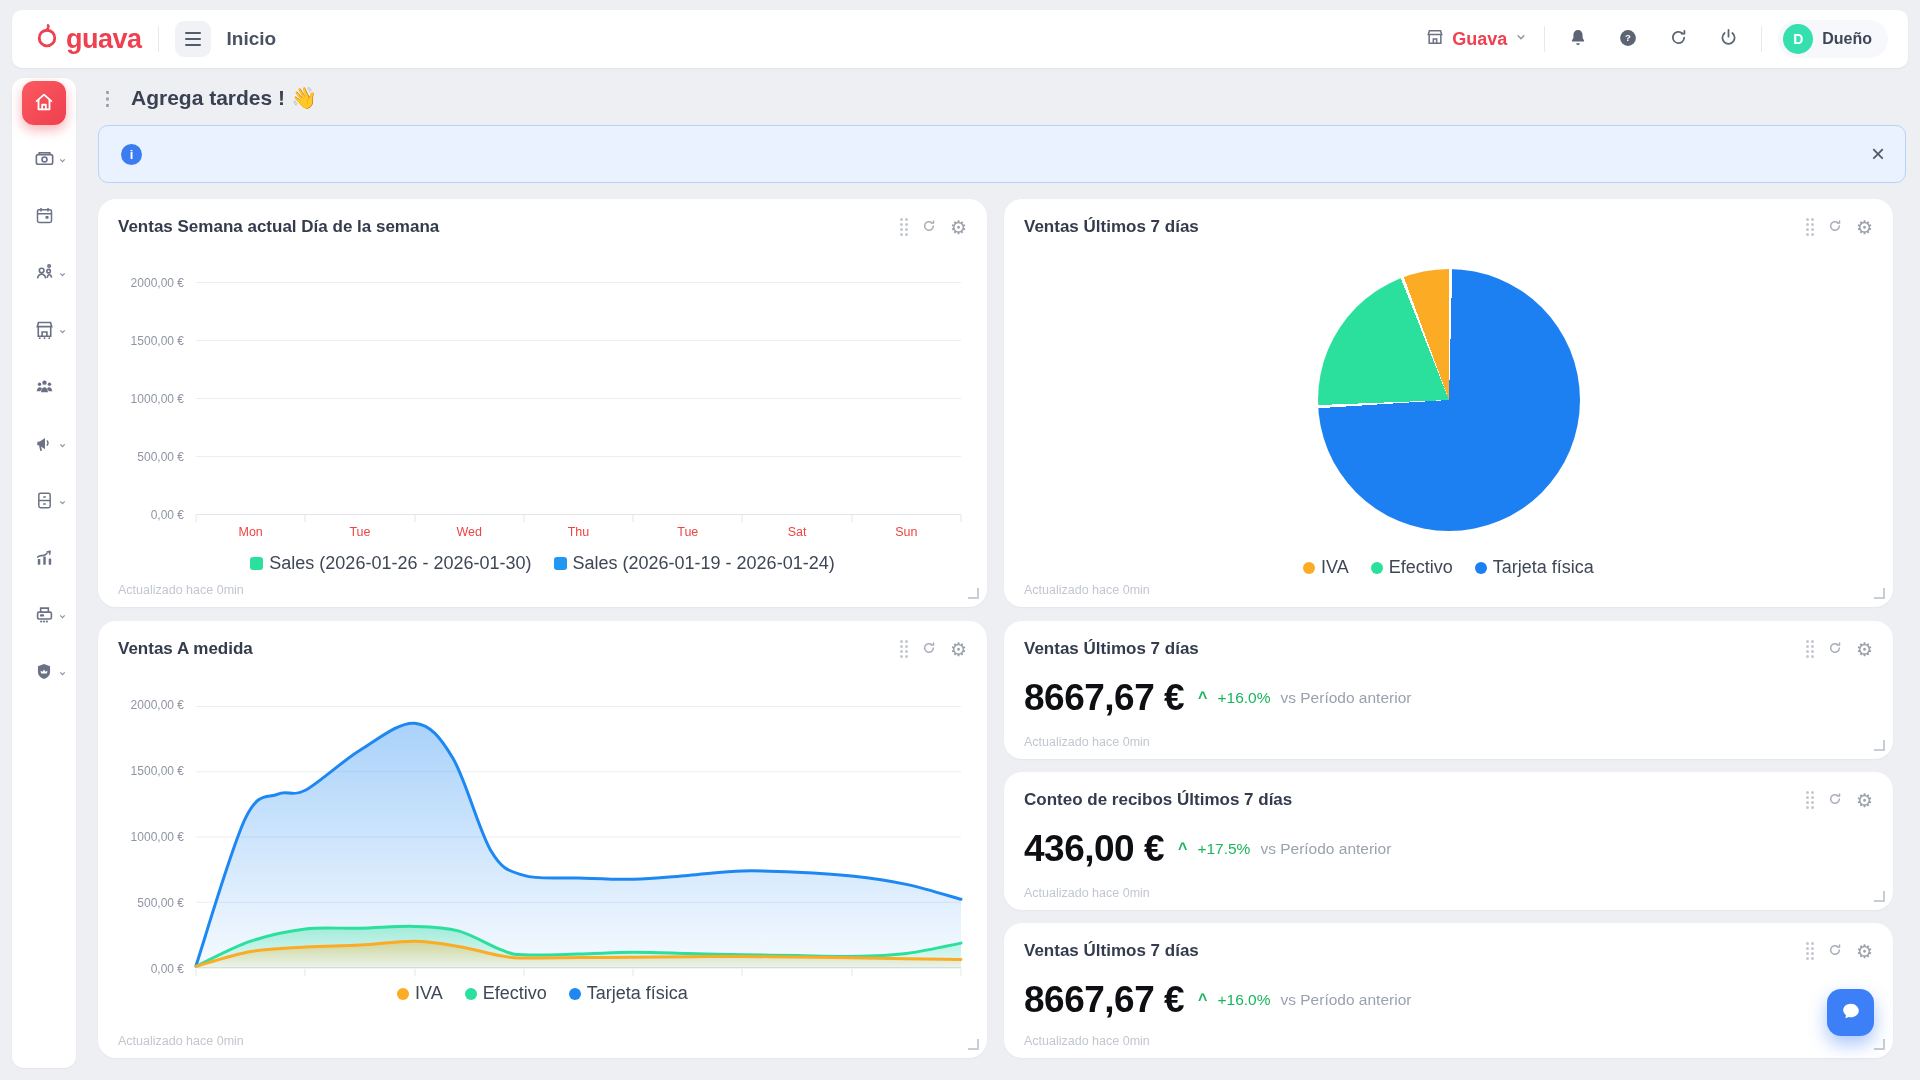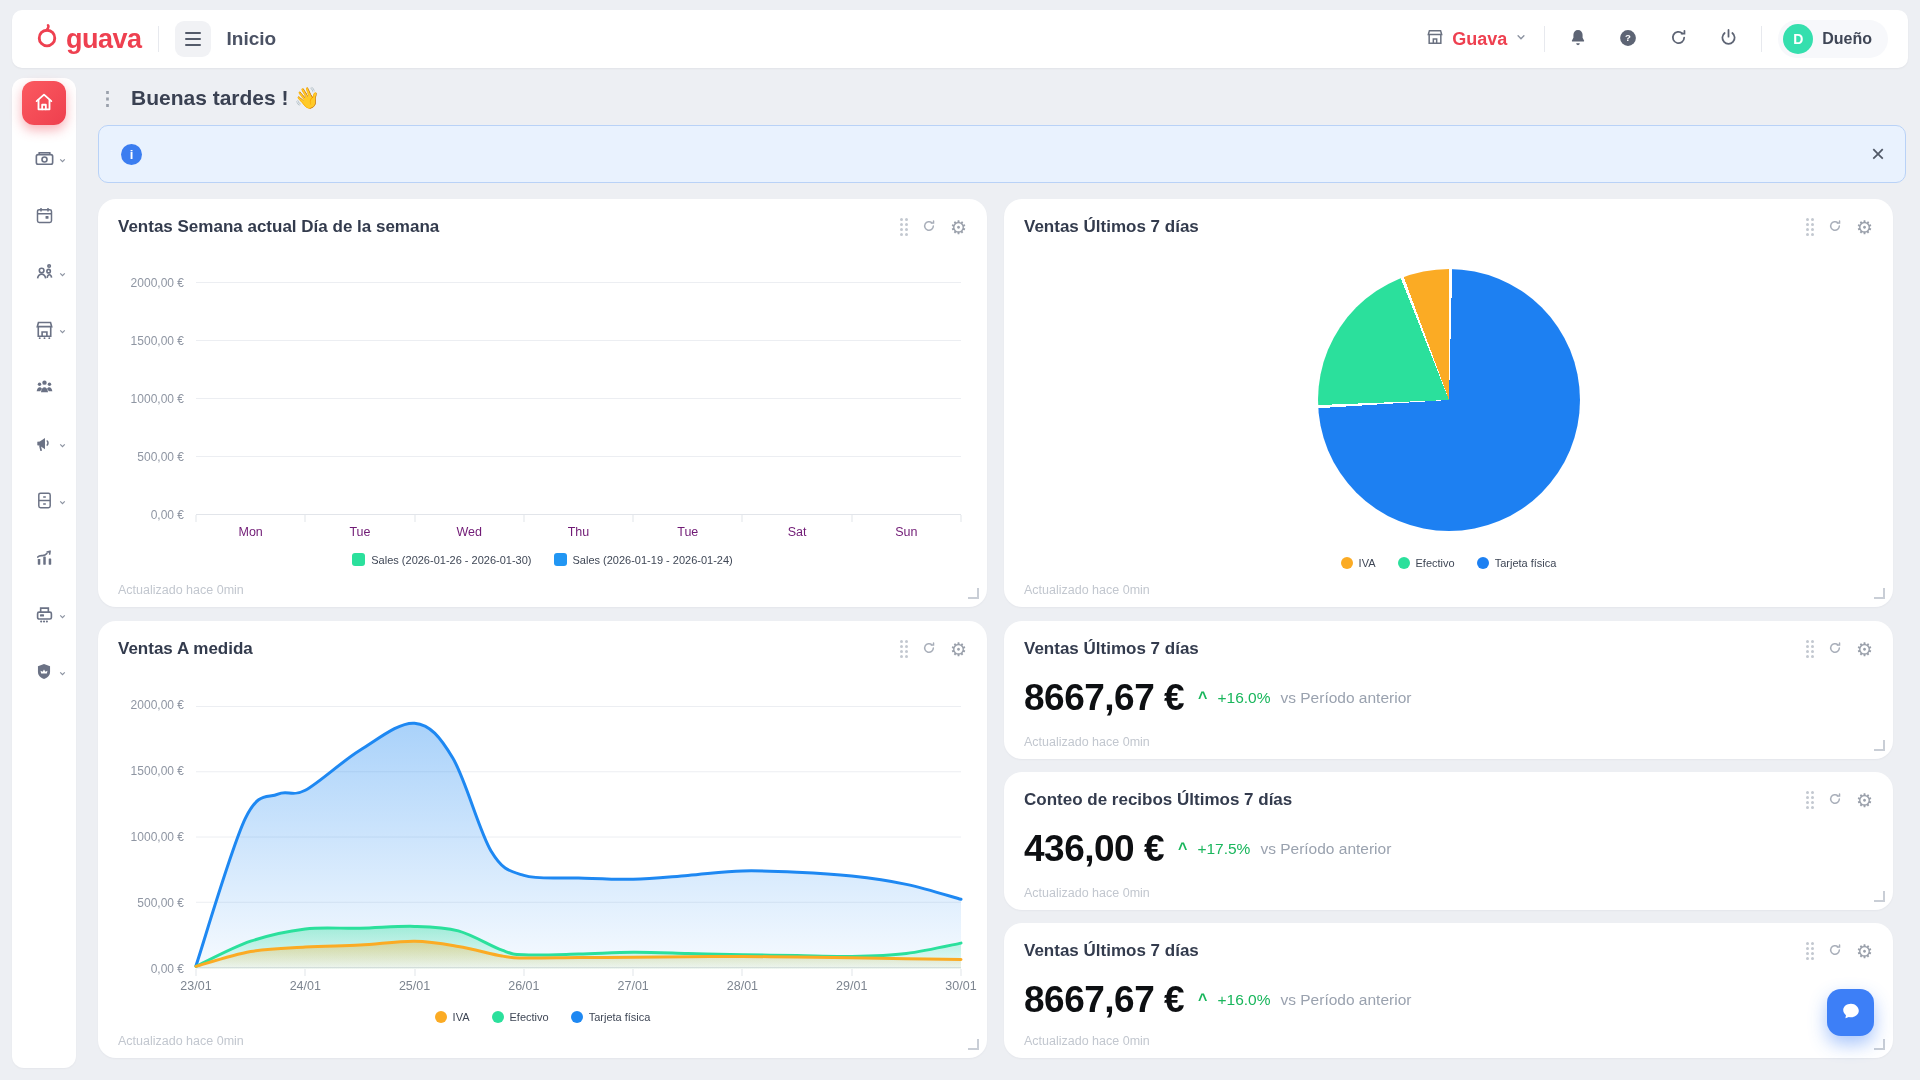--- a/index.html
+++ b/index.html
@@ -62,28 +62,28 @@
   .ytick{position:absolute;right:12px;transform:translateY(50%);font-size:12px;color:#8f96a3;white-space:nowrap;}
   .plot{flex:1;position:relative;margin-right:6px;}
   #bar-plot,#card-bar .yaxis{height:232px;}
   #area-plot,#card-area .yaxis{height:264px;}
   .hgrid{position:absolute;left:0;right:0;height:1px;background:#eceef2;}
   .vtick{position:absolute;bottom:-7px;width:1px;height:7px;background:#e2e5ea;transform:translateX(-.5px);}
   #bar-bars{position:absolute;inset:0;display:flex;align-items:flex-end;}
   .bar-group{flex:1;display:flex;justify-content:center;align-items:flex-end;gap:4px;}
   .bar{width:34px;border-radius:5px 5px 0 0;}
   .xaxis{display:flex;margin:10px 6px 0 78px;}
-  .xtick{flex:1;text-align:center;font-size:12.5px;color:#701a75;}
+  .xtick{flex:1;text-align:center;font-size:12.5px;color:#ef4444;}
   #area-xaxis{position:relative;height:18px;margin:10px 6px 0 78px;display:block;}
   .area-xlab{position:absolute;transform:translateX(-50%);font-size:12.5px;color:#7d8590;white-space:nowrap;}
   .legend-row{display:flex;justify-content:center;gap:22px;margin-top:14px;}
   .legend-item{display:flex;align-items:center;gap:6px;}
   .legend-swatch{width:12px;height:12px;border-radius:50%;flex:none;}
   .legend-swatch.sq{border-radius:3px;width:13px;height:13px;}
-  .legend-label{font-size:11px;color:#3f4756;}
+  .legend-label{font-size:18px;color:#3f4756;}
   #area-svg{position:absolute;inset:0;width:100%;height:100%;display:block;overflow:visible;}
   .pie-wrap{display:flex;justify-content:center;margin-top:30px;}
   #pie-circle{width:262px;height:262px;border-radius:50%;}
   #card-pie .legend-row{margin-top:26px;}
 
   
   .kpi-row{display:flex;align-items:center;gap:10px;margin-top:16px;}
   .kpi-value{font-size:37px;font-weight:800;color:#0d0f12;letter-spacing:-.5px;}
   .kpi-caret{color:#19b65c;font-weight:700;font-size:16px;margin-left:4px;}
   .kpi-delta{color:#19b65c;font-weight:400;font-size:15.5px;}
@@ -296,21 +296,21 @@
     </span>
     <span class="sb-chev"><svg width="9" height="9" viewBox="0 0 24 24" fill="none" stroke="#8b92a0" stroke-width="3.2">
           <path d="M6 9l6 6 6-6"></path>
         </svg></span>
   </button>
 </nav>
 
 <main id="main">
   <div class="greet-row">
     <span class="greet-dots">⋮</span>
-    <h1 class="greet-title">Buenas tardes ! 👋</h1>
+    <h1 class="greet-title">Agrega tardes ! 👋</h1>
   </div>
 
   <div id="banner">
     <span class="banner-info">i</span>
     <button class="banner-close">×</button>
   </div>
 
   <div id="cards">
 
     <section class="card" id="card-bar">
@@ -511,30 +511,20 @@
         <div class="vtick" style="left: 0%;"></div>
             <div class="vtick" style="left: 14.2857%;"></div>
             <div class="vtick" style="left: 28.5714%;"></div>
             <div class="vtick" style="left: 42.8571%;"></div>
             <div class="vtick" style="left: 57.1429%;"></div>
             <div class="vtick" style="left: 71.4286%;"></div>
             <div class="vtick" style="left: 85.7143%;"></div>
             <div class="vtick" style="left: 100%;"></div>
           </div>
       </div>
-      <div id="area-xaxis">
-          <span class="area-xlab" style="left: 0%;">23/01</span>
-          <span class="area-xlab" style="left: 14.2857%;">24/01</span>
-          <span class="area-xlab" style="left: 28.5714%;">25/01</span>
-          <span class="area-xlab" style="left: 42.8571%;">26/01</span>
-          <span class="area-xlab" style="left: 57.1429%;">27/01</span>
-          <span class="area-xlab" style="left: 71.4286%;">28/01</span>
-          <span class="area-xlab" style="left: 85.7143%;">29/01</span>
-          <span class="area-xlab" style="left: 100%;">30/01</span>
-        </div>
       <div class="legend-row" id="area-legend">
           <span class="legend-item">
             <span class="legend-swatch" style="background: rgb(251, 171, 36);"></span>
             <span class="legend-label">IVA</span>
           </span>
           <span class="legend-item">
             <span class="legend-swatch" style="background: rgb(43, 224, 156);"></span>
             <span class="legend-label">Efectivo</span>
           </span>
           <span class="legend-item">

